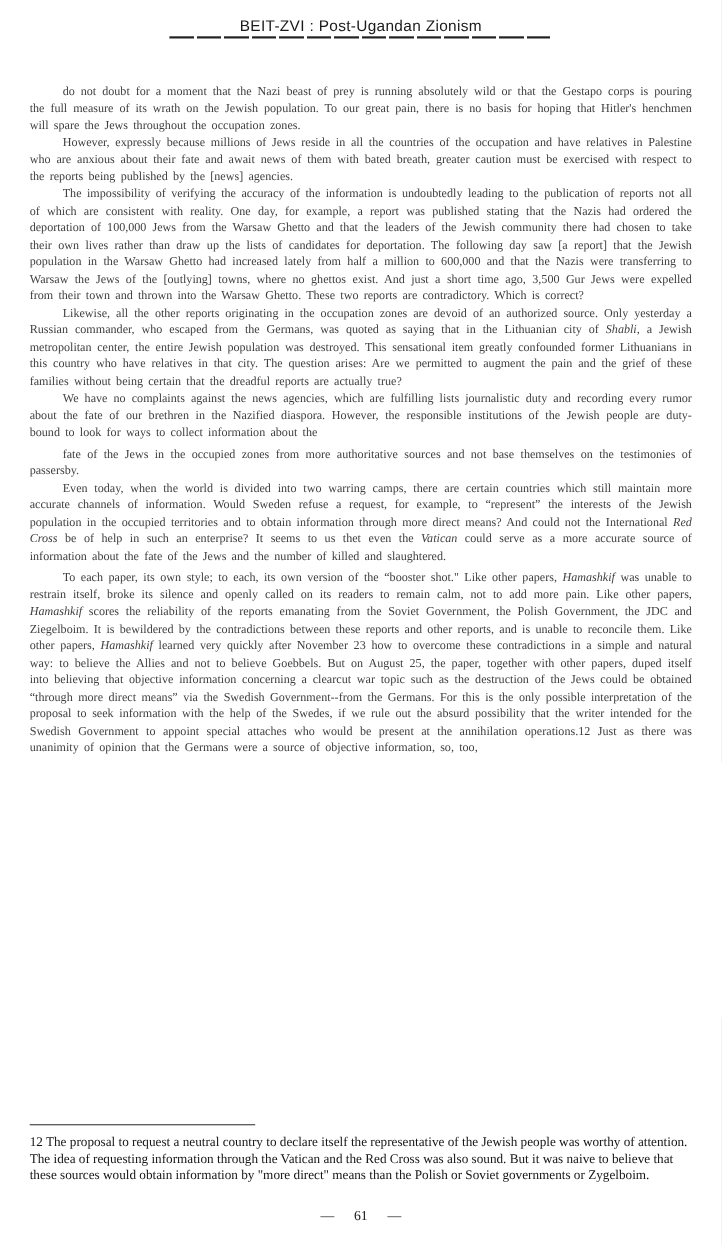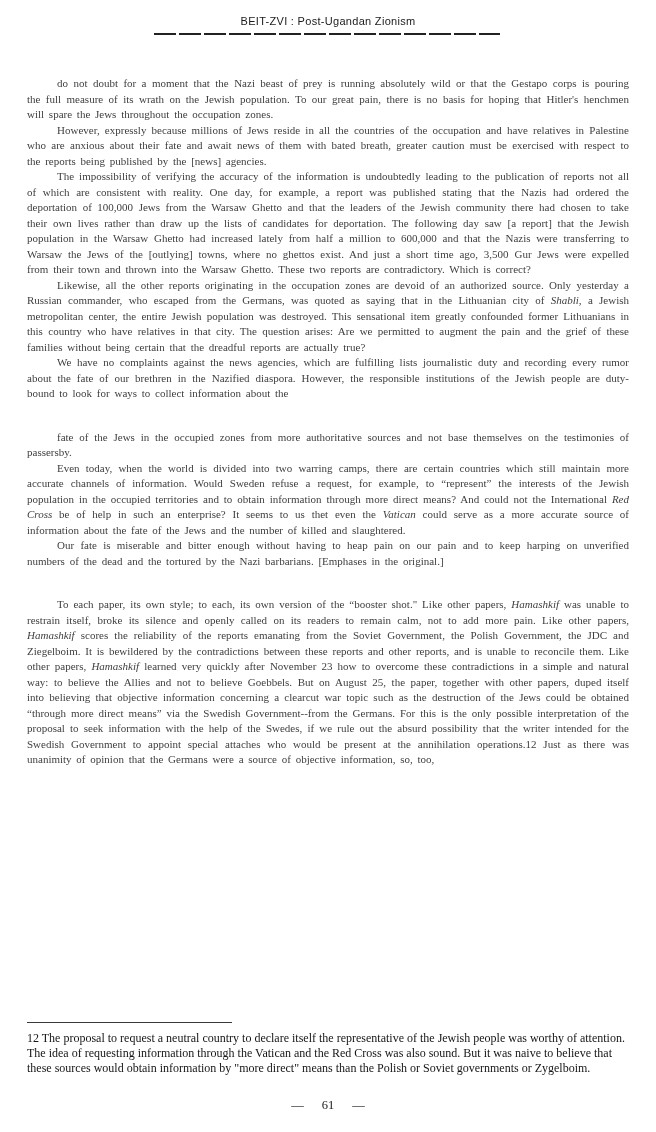--- a/index.html
+++ b/index.html
@@ -8,35 +8,35 @@
     width:656px;height:1132px;
     background:#ffffff;
     color:#111111;
     overflow:hidden;
     font-family:"Liberation Serif", serif;
   }
   .running-head{
     position:absolute;top:15px;left:0;width:656px;
     text-align:center;
     font-family:"Liberation Sans", sans-serif;
-    font-size:11px;letter-spacing:0.3px;color:#1a1a1a;
+    font-size:14px;letter-spacing:0.3px;color:#1a1a1a;
   }
   .head-rule{
     position:absolute;top:33px;left:154px;width:346px;height:2px;
     background:repeating-linear-gradient(to right,#222 0px,#222 22px,transparent 22px,transparent 25px);
   }
   .body-text{
     position:absolute;top:76px;left:27px;width:602px;
     font-size:11px;line-height:15.5px;
     text-align:justify;
     word-spacing:2px;
     color:#404040;
   }
   .body-text p{margin:0;text-indent:30px;}
-  .body-text p.gap{margin-top:28px;}
+  .body-text p.gap{margin-top:4px;}
   .footnote-rule{
     position:absolute;top:1022px;left:27px;width:205px;height:1px;
     background:#3a3a3a;
   }
   .footnote{
     position:absolute;top:1031px;left:27px;width:602px;
     font-size:12px;line-height:15px;
     text-align:left;color:#151515;
   }
   .page-number{
@@ -55,21 +55,20 @@
   <div class="head-rule"></div>
 
   <div class="body-text">
       <p class=""><span>do not doubt for a moment that the Nazi beast of prey is running absolutely wild or that the Gestapo corps is pouring the full measure of its wrath on the Jewish population. To our great pain, there is no basis for hoping that Hitler's henchmen will spare the Jews throughout the occupation zones.</span></p>
       <p class=""><span>However, expressly because millions of Jews reside in all the countries of the occupation and have relatives in Palestine who are anxious about their fate and await news of them with bated breath, greater caution must be exercised with respect to the reports being published by the [news] agencies.</span></p>
       <p class=""><span>The impossibility of verifying the accuracy of the information is undoubtedly leading to the publication of reports not all of which are consistent with reality. One day, for example, a report was published stating that the Nazis had ordered the deportation of 100,000 Jews from the Warsaw Ghetto and that the leaders of the Jewish community there had chosen to take their own lives rather than draw up the lists of candidates for deportation. The following day saw [a report] that the Jewish  population in the Warsaw Ghetto had increased lately from half a million to 600,000 and that the Nazis were transferring to Warsaw the Jews of the [outlying] towns, where no ghettos exist. And just a short time ago, 3,500 Gur Jews were expelled from their town and thrown into the Warsaw Ghetto. These two reports are contradictory. Which is correct?</span></p>
       <p class=""><span>Likewise, all the other reports originating in the occupation zones are devoid of an authorized source. Only yesterday a Russian commander, who escaped from the Germans, was quoted as saying that in the Lithuanian city of </span><i>Shabli,</i><span> a Jewish metropolitan center, the entire Jewish population was destroyed. This sensational item greatly confounded former Lithuanians in this country who have relatives in that city. The question arises: Are we permitted to augment the pain and the grief of these families without being certain that the dreadful reports are actually true?</span></p>
       <p class=""><span>We have no complaints against the news agencies, which are  fulfilling  lists journalistic duty and recording every rumor about the fate of our brethren in the Nazified diaspora. However, the responsible institutions of the Jewish people are duty-bound to look for ways to collect information about the</span></p>
       <p class="gap"><span>fate of the Jews in the occupied zones from more authoritative sources and not base themselves on the testimonies of passersby.</span></p>
       <p class=""><span>Even today, when the world is divided into two warring camps, there are certain countries which still maintain more accurate channels of information. Would  Sweden refuse a request, for example, to “represent” the interests of the Jewish population in the occupied territories and to obtain information through more direct means? And could not the  International  </span><i>Red Cross</i><span> be of help in such an enterprise? It seems to us thet even the </span><i>Vatican</i><span> could serve as a more accurate source of information about the fate of the Jews and the number of killed and slaughtered.</span></p>
-      <p class=""><span>Our fate is miserable and bitter enough without having to heap pain on our pain and to keep harping on unverified numbers of the dead and the tortured by the Nazi barbarians. [Emphases in the original.]</span></p>
       <p class="gap"><span>To each paper, its own style; to each, its own version of the “booster shot." Like other papers, </span><i>Hamashkif</i><span> was unable to restrain itself, broke its silence and openly called on its readers to remain calm, not to add more pain. Like other papers, </span><i>Hamashkif</i><span> scores the reliability of the reports emanating from the Soviet Government, the Polish Government, the JDC and Ziegelboim. It is bewildered by the contradictions between these reports and other reports, and is unable to reconcile them. Like other papers, </span><i>Hamashkif</i><span> learned very quickly after November 23 how to overcome these contradictions in a simple and natural way: to believe the Allies and not to believe Goebbels. But on August 25, the paper, together with other papers, duped itself into believing that objective information concerning a clearcut war topic such as the destruction of the Jews could be obtained “through more direct means” via the  Swedish Government--from the Germans. For this is the only possible interpretation of the proposal to seek information with the help of the Swedes, if we rule out the absurd possibility that the writer intended for the Swedish Government to appoint  special attaches who would be present at the annihilation operations.12 Just as there was unanimity of opinion that the Germans were a source of objective information, so, too,</span></p>
     </div>
 
   <div class="footnote-rule"></div>
 
   <div class="footnote">12 The proposal to request a neutral country to declare itself the representative of the Jewish people was worthy of attention. The idea of requesting information through the Vatican and the Red Cross was also sound. But it was naive to believe that these sources would obtain information by "more direct" means than the Polish or Soviet governments or Zygelboim.</div>
 
   <div class="page-number">
     <span>—</span>
     <span>61</span>

